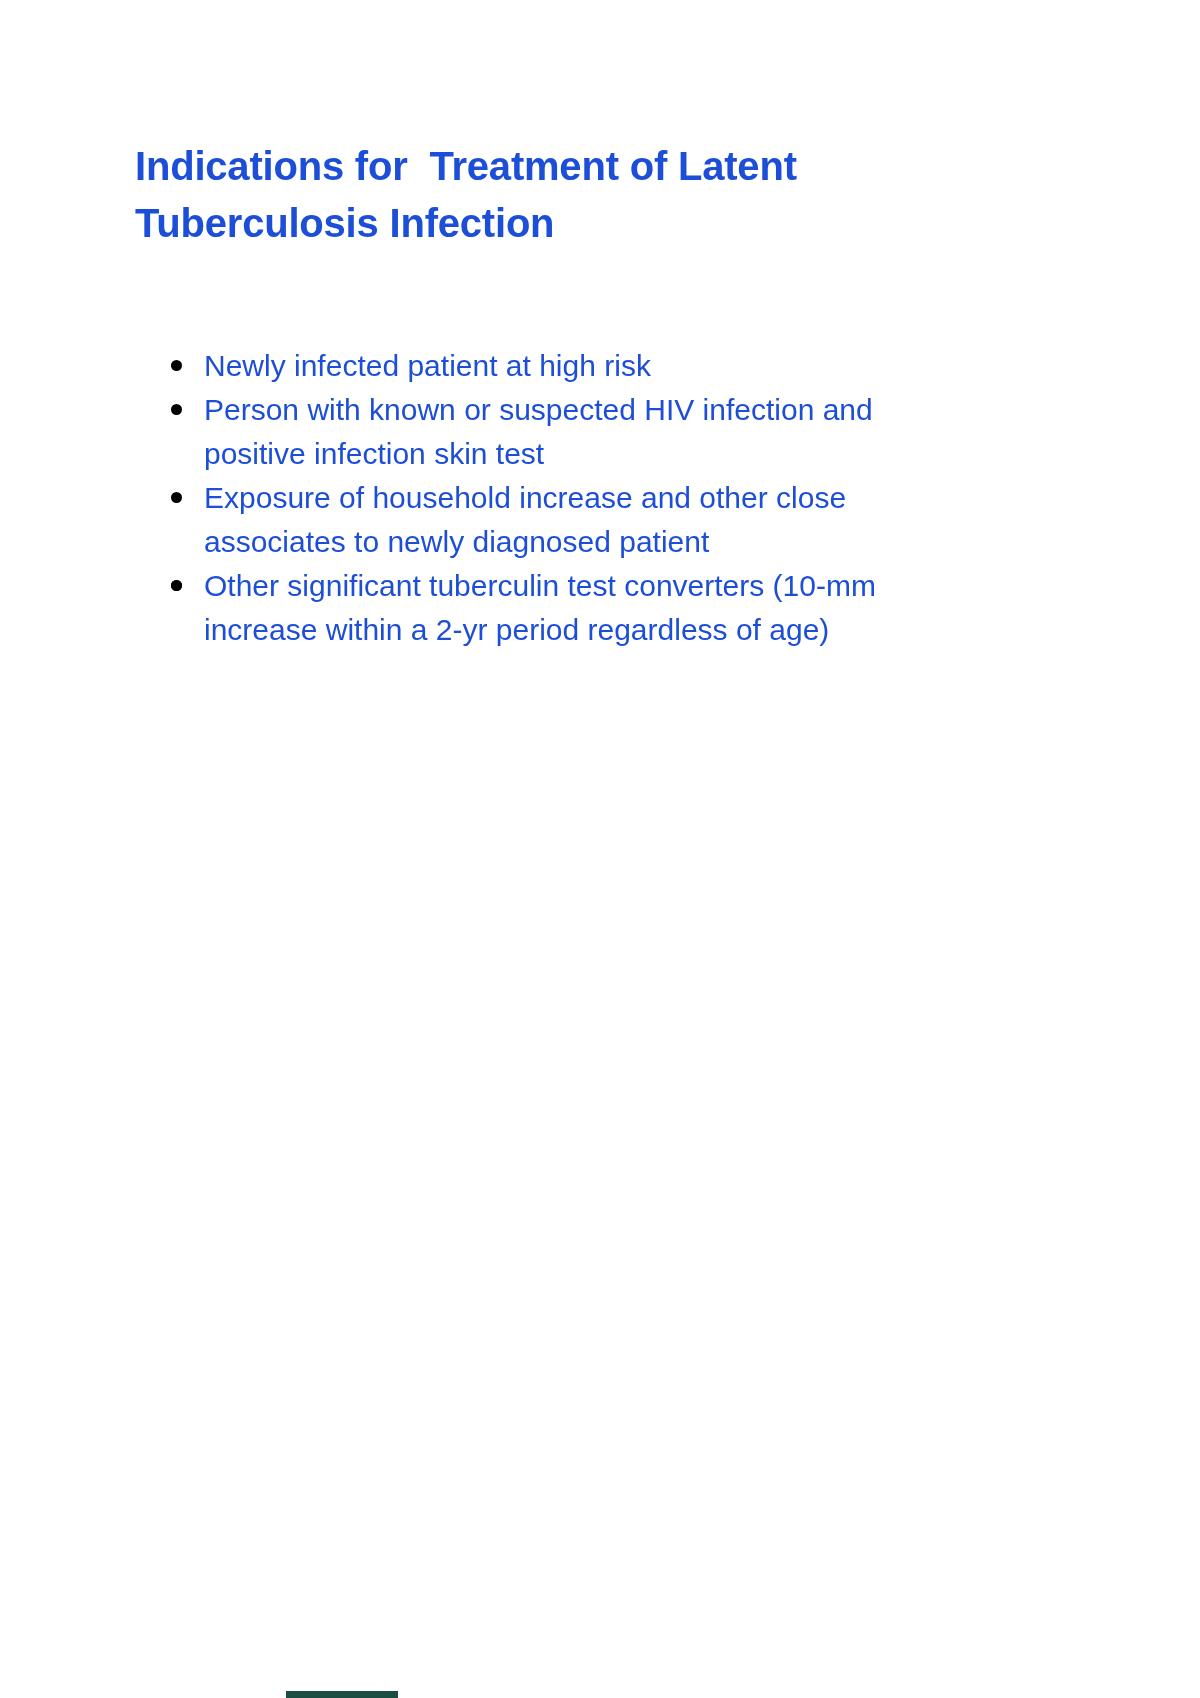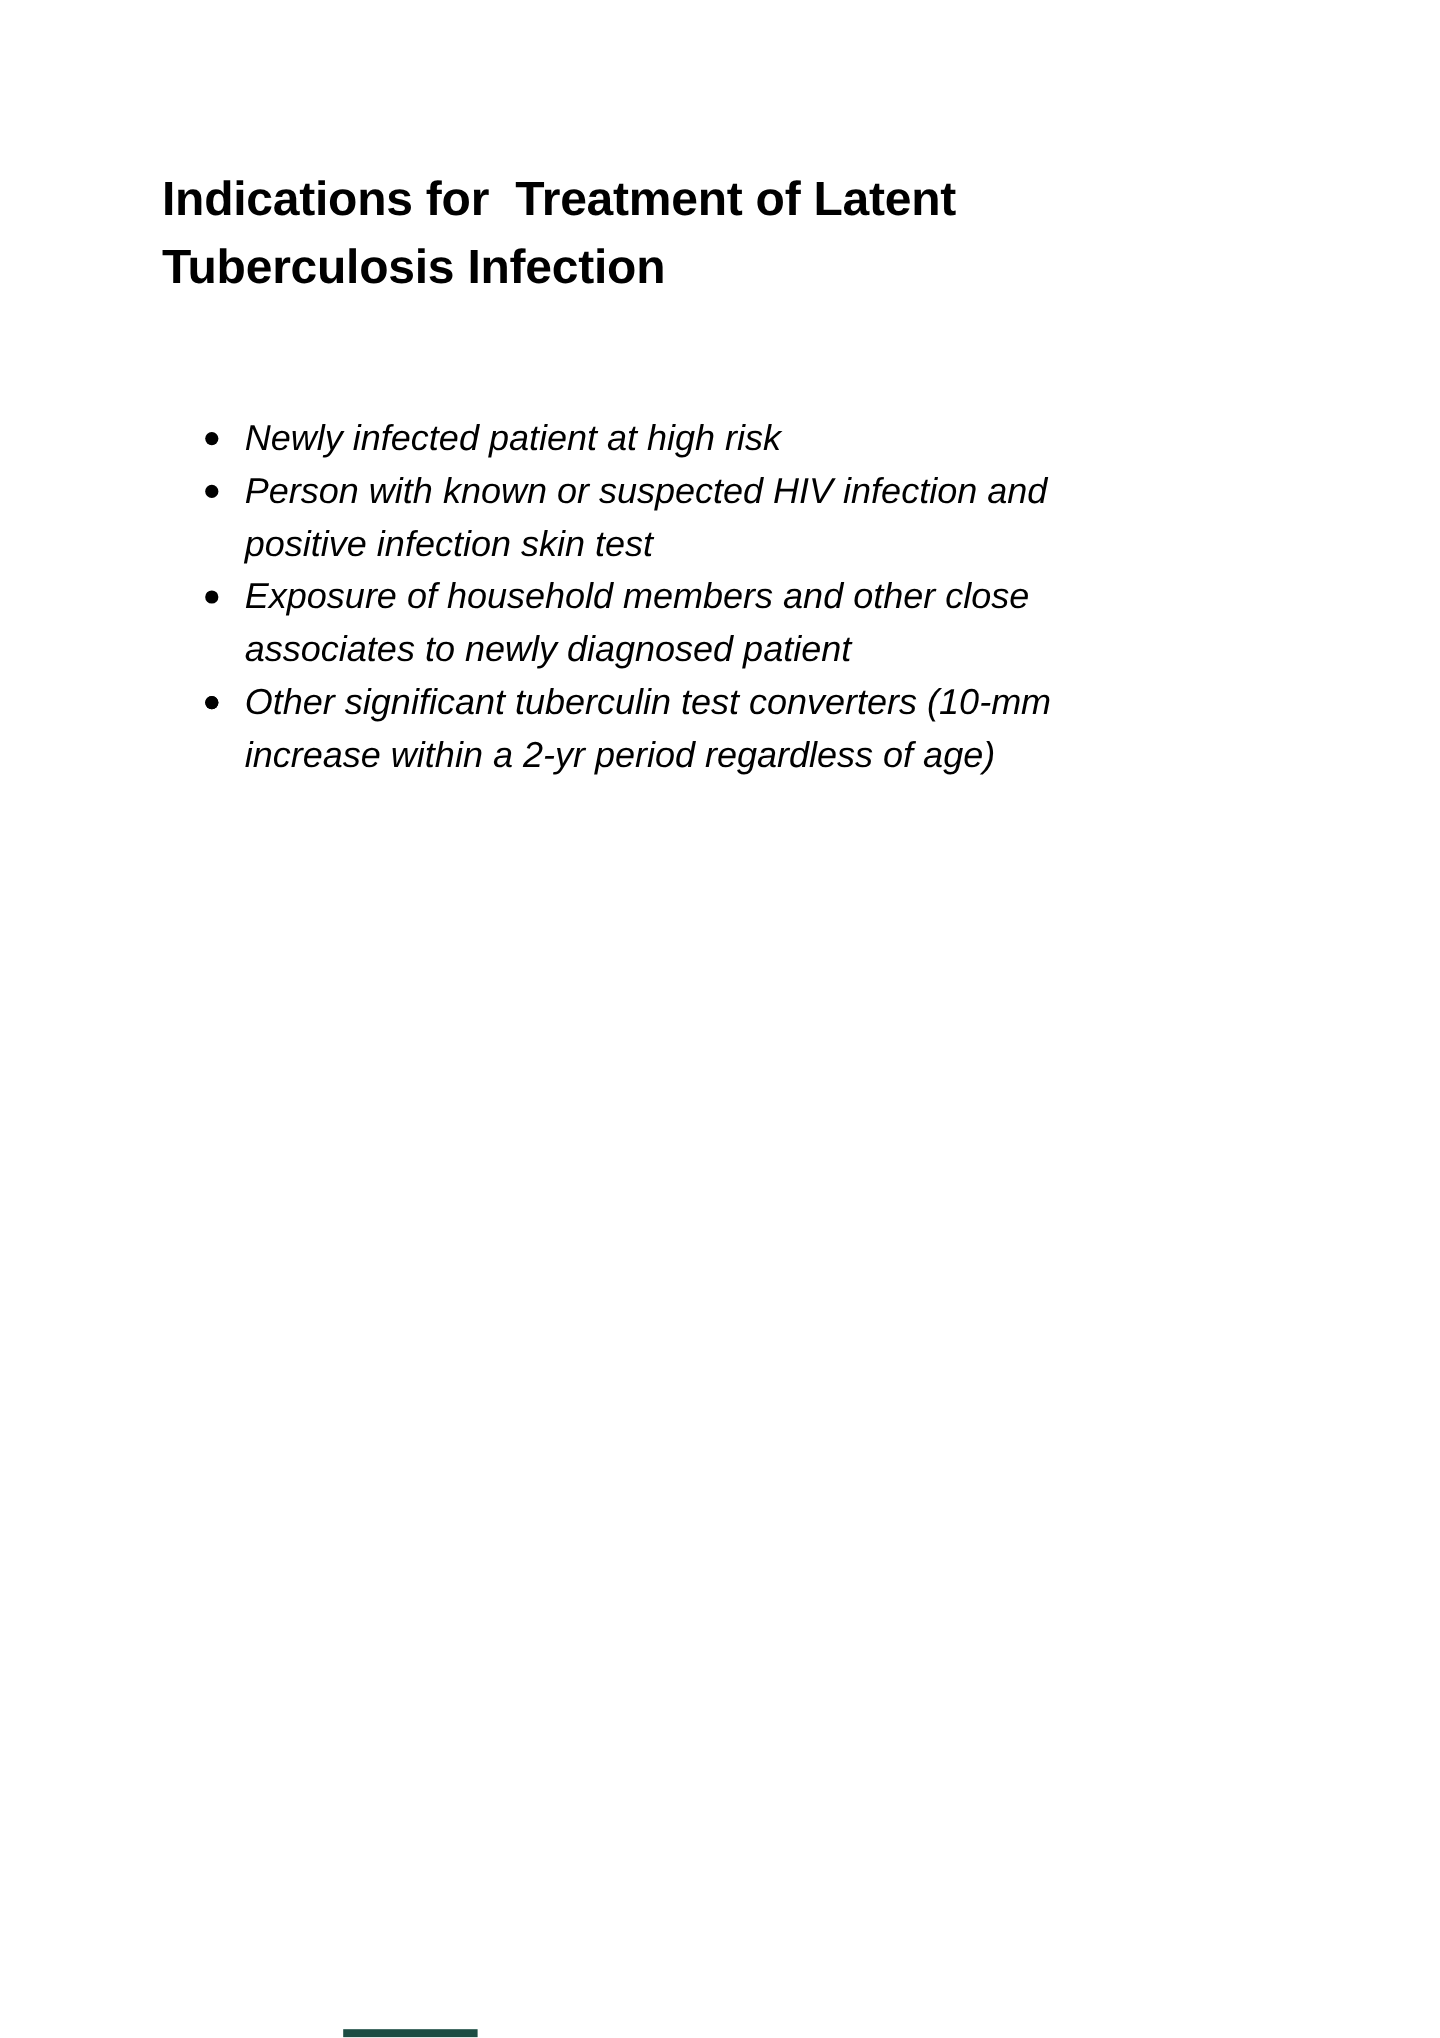--- a/index.html
+++ b/index.html
@@ -5,42 +5,41 @@
   html, body {
     margin: 0;
     padding: 0;
     background: #ffffff;
   }
   .page {
     position: relative;
     width: 1200px;
     height: 1698px;
     background: #ffffff;
-    color: #000000;
+    color: #1d4ed8;
     font-family: "Liberation Sans", sans-serif;
     overflow: hidden;
   }
   .title {
     margin: 0;
     padding: 138px 0 0 135px;
     width: 920px;
     font-size: 40px;
     line-height: 57px;
     font-weight: bold;
     letter-spacing: -0.2px;
     white-space: pre-wrap; 
   }
   .bullets {
     list-style: none;
     margin: 92px 0 0 169px;
     padding: 0;
     max-width: 750px;
     font-size: 30px;
     line-height: 44px;
-    font-style: italic;
   }
   .bullet-item {
     position: relative;
     padding-left: 35px;
     margin: 0;
   }
   .marker {
     position: absolute;
     left: 2px;
     top: 16px;
@@ -71,21 +70,21 @@
     <span class="text">Newly infected patient at high risk</span>
   </li>
 
   <li class="bullet-item">
     <span class="marker"></span>
     <span class="text">Person with known or suspected HIV infection and positive infection skin test</span>
   </li>
 
   <li class="bullet-item">
     <span class="marker"></span>
-    <span class="text">Exposure of household members and other close associates to newly diagnosed patient</span>
+    <span class="text">Exposure of household increase and other close associates to newly diagnosed patient</span>
   </li>
 
 
   <li class="bullet-item">
     <span class="marker"></span>
   </li>
 
   <li class="bullet-item">
     <span class="marker"></span>
     <span class="text">Other significant tuberculin test converters (10-mm increase within a 2-yr period regardless of age)</span>

